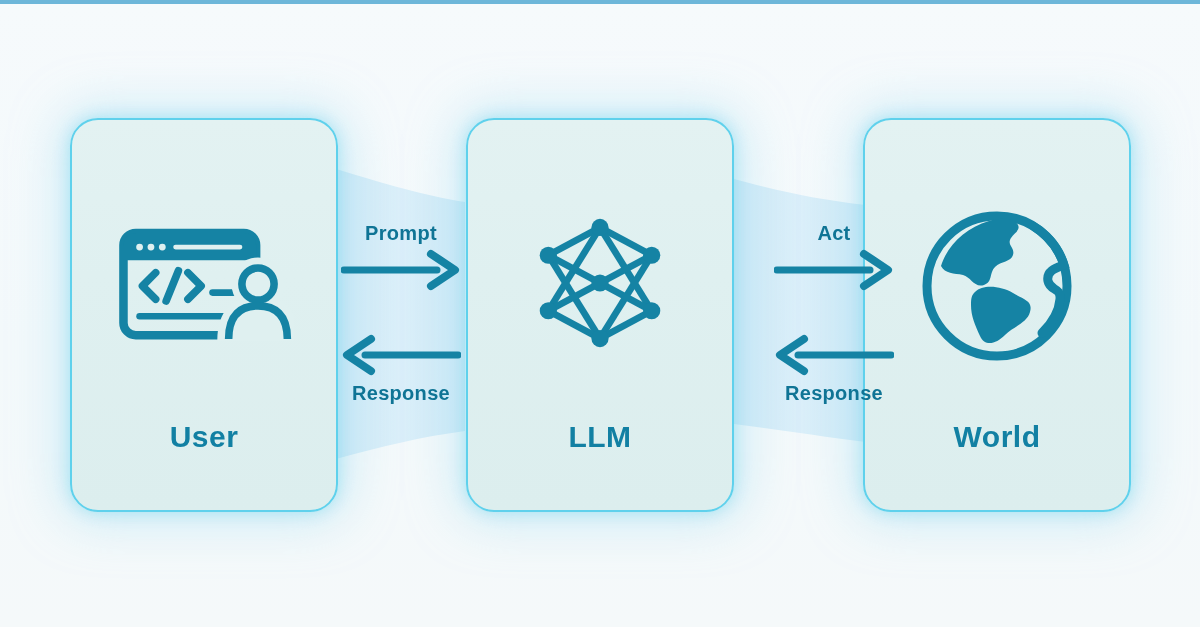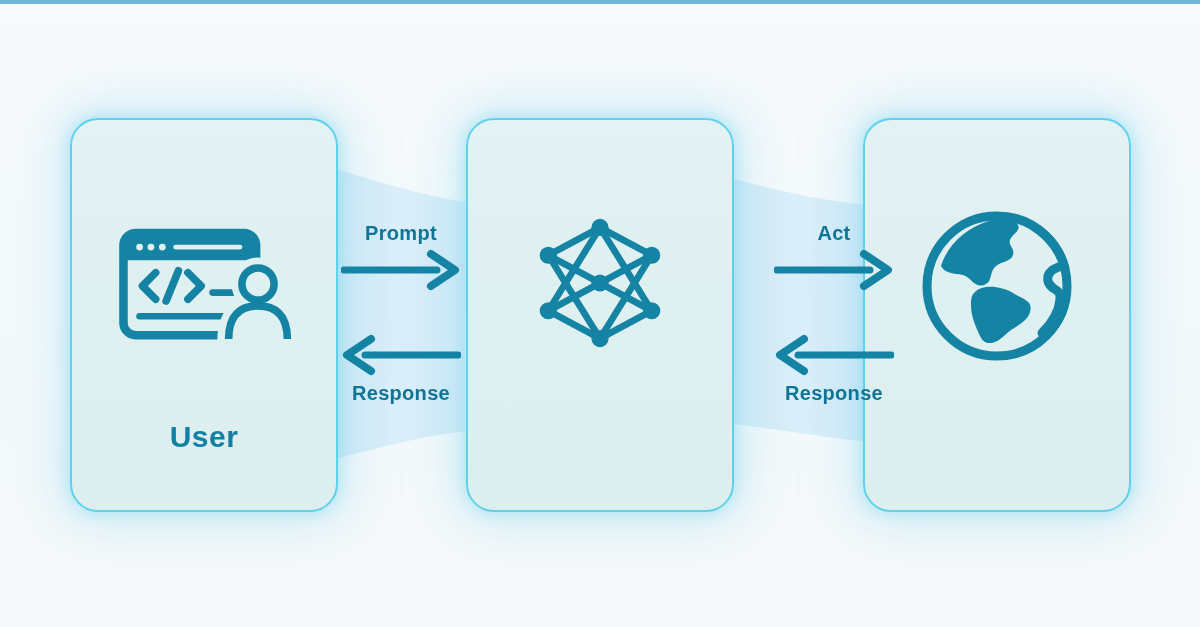--- a/index.html
+++ b/index.html
@@ -121,34 +121,36 @@
         <circle cx="70" cy="12" r="9"></circle>
         <circle cx="124" cy="41" r="9"></circle>
         <circle cx="124" cy="99" r="9"></circle>
         <circle cx="70" cy="128" r="9"></circle>
         <circle cx="16" cy="99" r="9"></circle>
         <circle cx="16" cy="41" r="9"></circle>
         <circle cx="70" cy="70" r="9"></circle>
       </g>
     </svg>
   </div>
+  <div class="card-label">LLM</div>
 </div>
 
 <div class="card card-world">
   <div class="icon-wrap">
     <svg width="160" height="160" viewBox="0 0 160 160">
       <circle cx="80" cy="80" r="70" fill="none" stroke="var(--accent)" stroke-width="9"></circle>
 
       <path fill="var(--accent)" d="M24,60 C30,40 48,22 72,15 C84,11 98,12 101,19 C104,25 95,28 93,34 C91,40 98,42 96,49 C94,56 84,55 78,61 C72,67 76,76 67,79 C57,82 54,71 46,69 C37,67 28,68 24,60 Z"></path>
 
       <path fill="var(--accent)" d="M58,86 C66,78 84,80 96,87 C108,94 116,95 113,106 C110,117 97,120 88,129 C79,138 68,141 63,130 C58,119 54,110 54,99 C54,91 55,89 58,86 Z"></path>
 
       <path fill="none" stroke="var(--accent)" stroke-width="9" stroke-linecap="round" d="M116,20 C131,29 142,43 147,59 C139,62 129,65 131,75 C133,85 144,81 143,93 C142,106 135,117 125,127"></path>
     </svg>
   </div>
+  <div class="card-label">World</div>
 </div>
 
 <div class="flow flow-1">
   <div class="flow-label flow-label-forward">Prompt</div>
   <svg class="arrow arrow-forward" viewBox="0 0 120 44">
     <line x1="3" y1="22" x2="96" y2="22" stroke="var(--accent)" stroke-width="7" stroke-linecap="round"></line>
     <polyline points="90,6 114,22 90,38" fill="none" stroke="var(--accent)" stroke-width="8" stroke-linecap="round" stroke-linejoin="round"></polyline>
   </svg>
   <svg class="arrow arrow-backward" viewBox="0 0 120 44">
     <line x1="3" y1="22" x2="96" y2="22" stroke="var(--accent)" stroke-width="7" stroke-linecap="round"></line>

